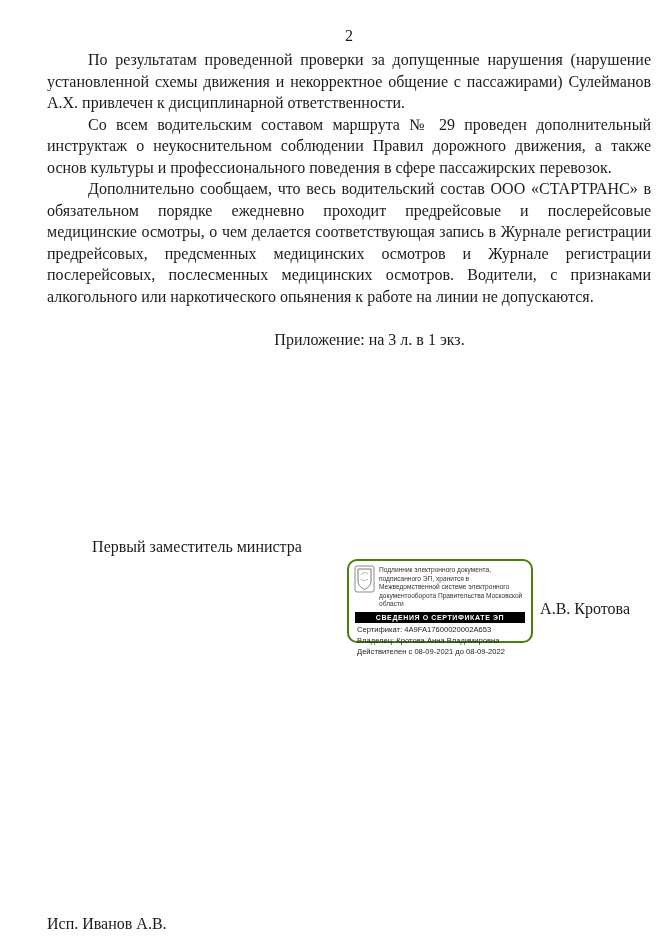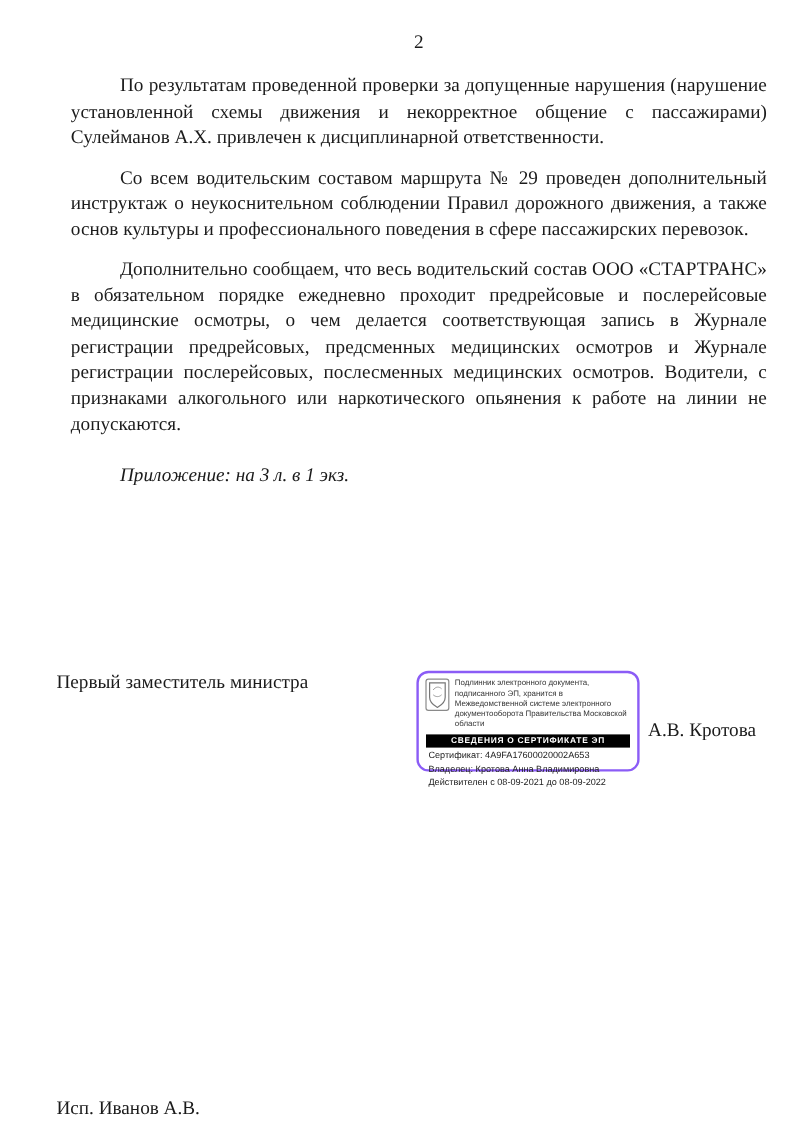--- a/index.html
+++ b/index.html
@@ -12,35 +12,35 @@
     overflow:hidden;
   }
   .page-number{
     position:absolute;top:27px;left:47px;width:604px;
     text-align:center;font-size:16px;
   }
   .body-text{
     position:absolute;top:49px;left:47px;width:604px;
     font-size:16px;line-height:21.5px;text-align:justify;
   }
-  .body-text p{margin:12px;text-indent:41px;}
-  .body-text p.attachment{margin-top:21.5px;text-align:left;font-style:italic;}
+  .body-text p{margin:0;text-indent:41px;}
+  .body-text p.attachment{margin-top:21.5px;text-align:center;}
   .signature-block{position:absolute;top:0;left:0;width:658px;height:947px;pointer-events:none;}
   .sig-title{
-    position:absolute;top:559px;left:47px;width:300px;
-    font-size:16px;line-height:20px;text-align:left;
+    position:absolute;top:537px;left:47px;width:300px;
+    font-size:16px;line-height:20px;text-align:center;
   }
   .sig-name{
     position:absolute;top:600px;right:28px;
     font-size:16px;white-space:nowrap;
   }
   .stamp{
     position:absolute;top:559px;left:347px;width:186px;height:84px;
     box-sizing:border-box;
-    border:2px solid #8b5cf6;border-radius:10px;
+    border:2px solid #4d7c0f;border-radius:10px;
     background:#ffffff;
     font-family:"Liberation Sans", sans-serif;
     padding:4px 5px 3px 5px;
   }
   .stamp-top{display:flex;align-items:flex-start;gap:4px;}
   .emblem{flex:0 0 auto;width:21px;height:28px;display:block;}
   .stamp-desc{
     flex:1 1 auto;
     font-size:6.6px;line-height:8.6px;color:#333333;
     text-align:left;padding-top:1px;

